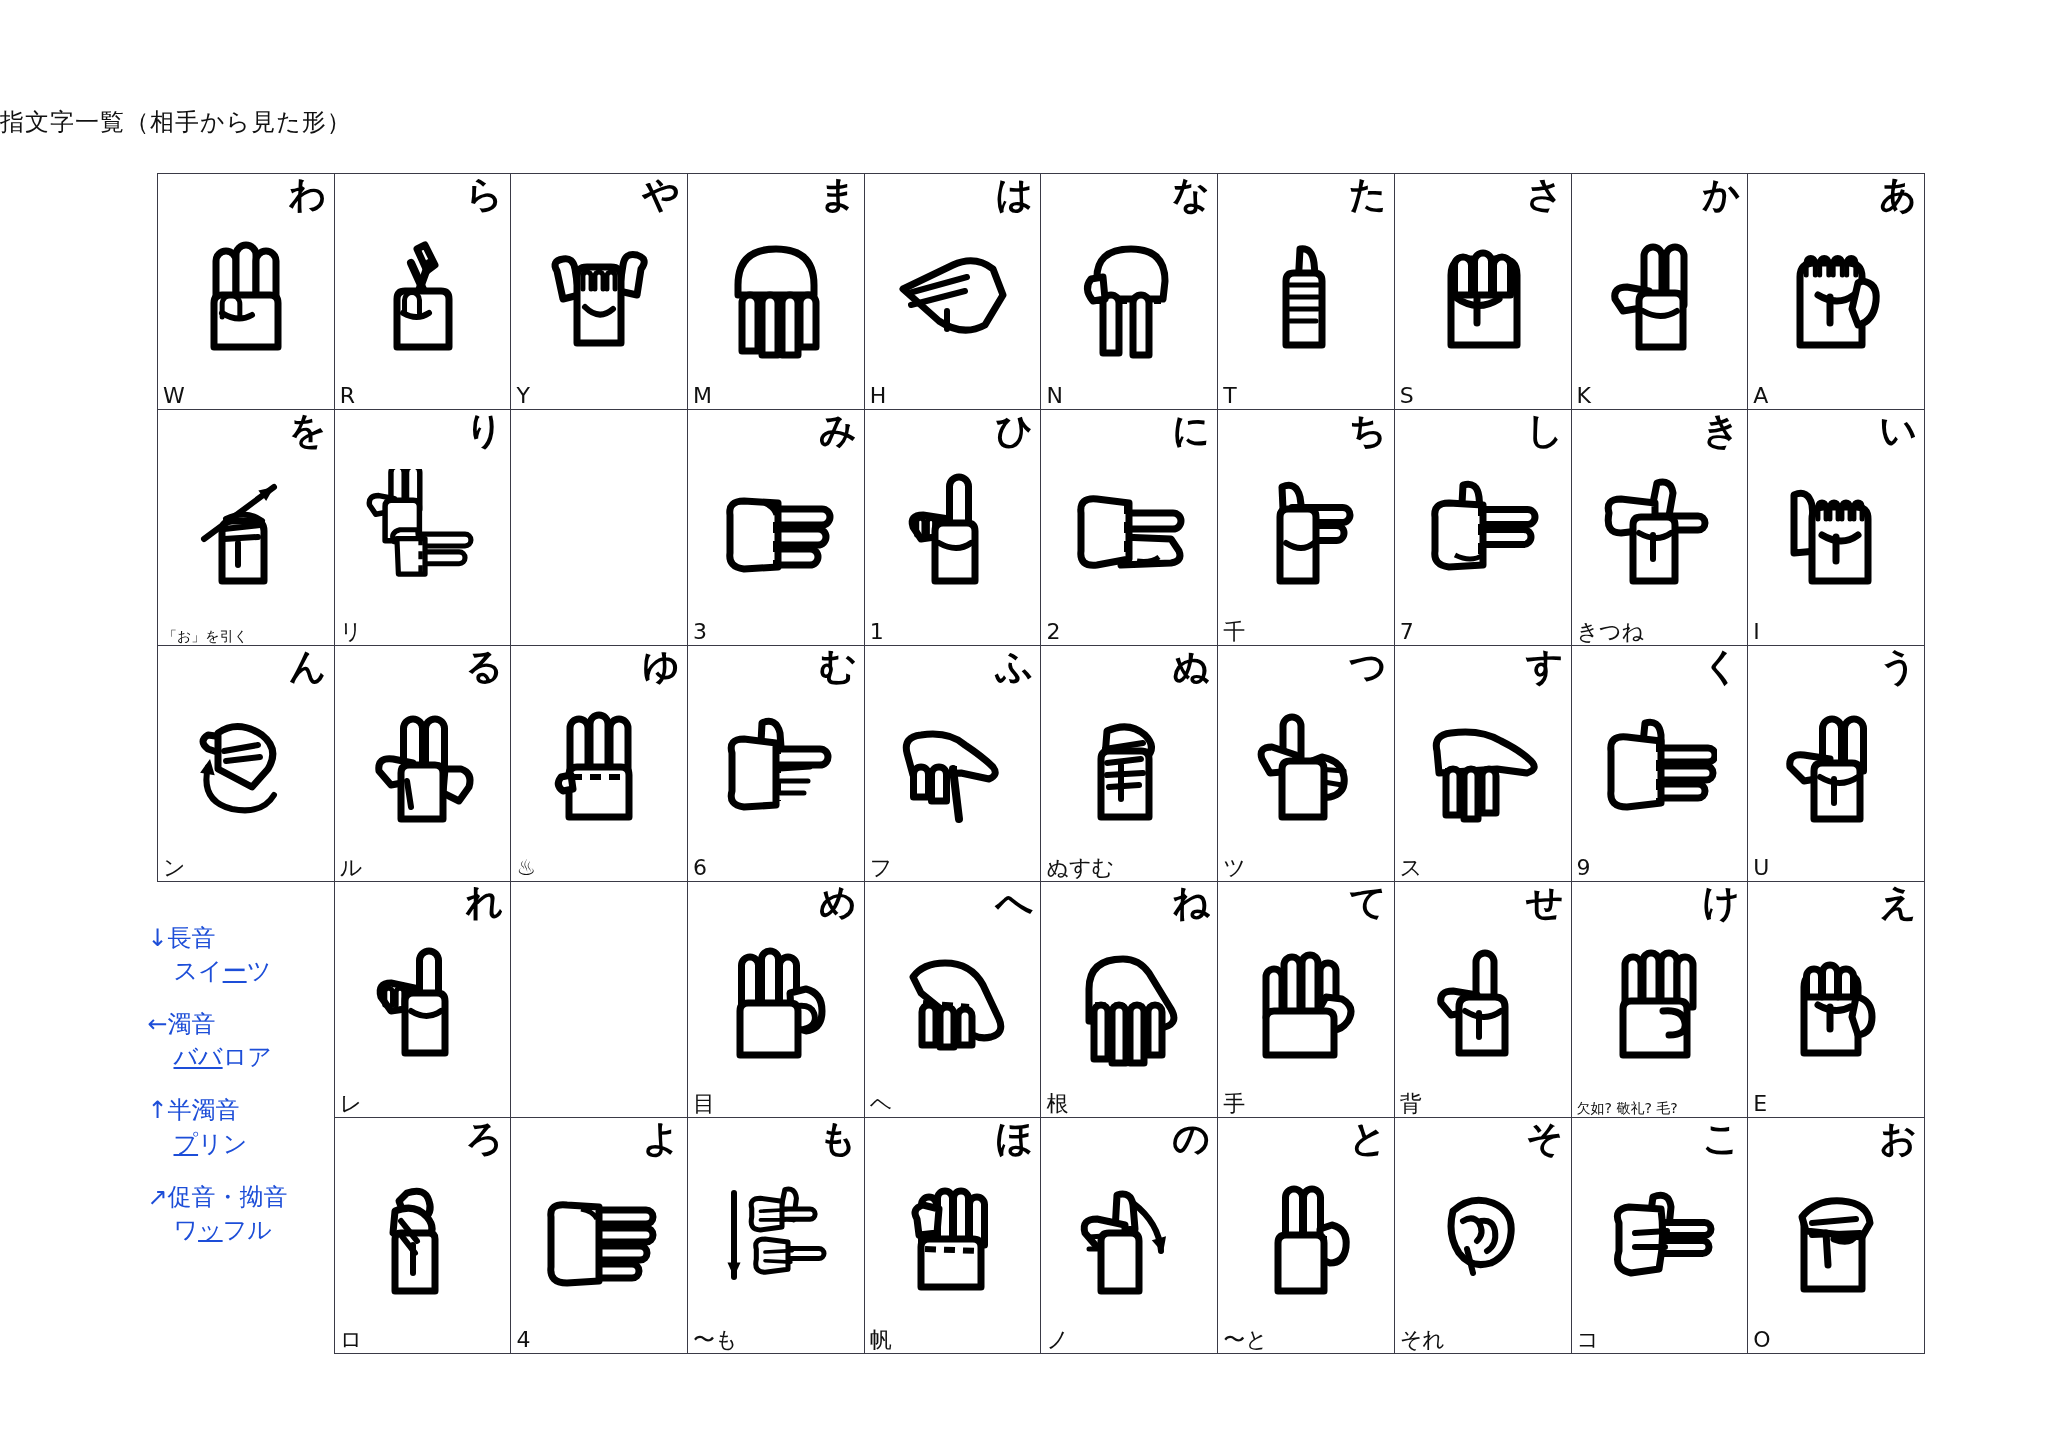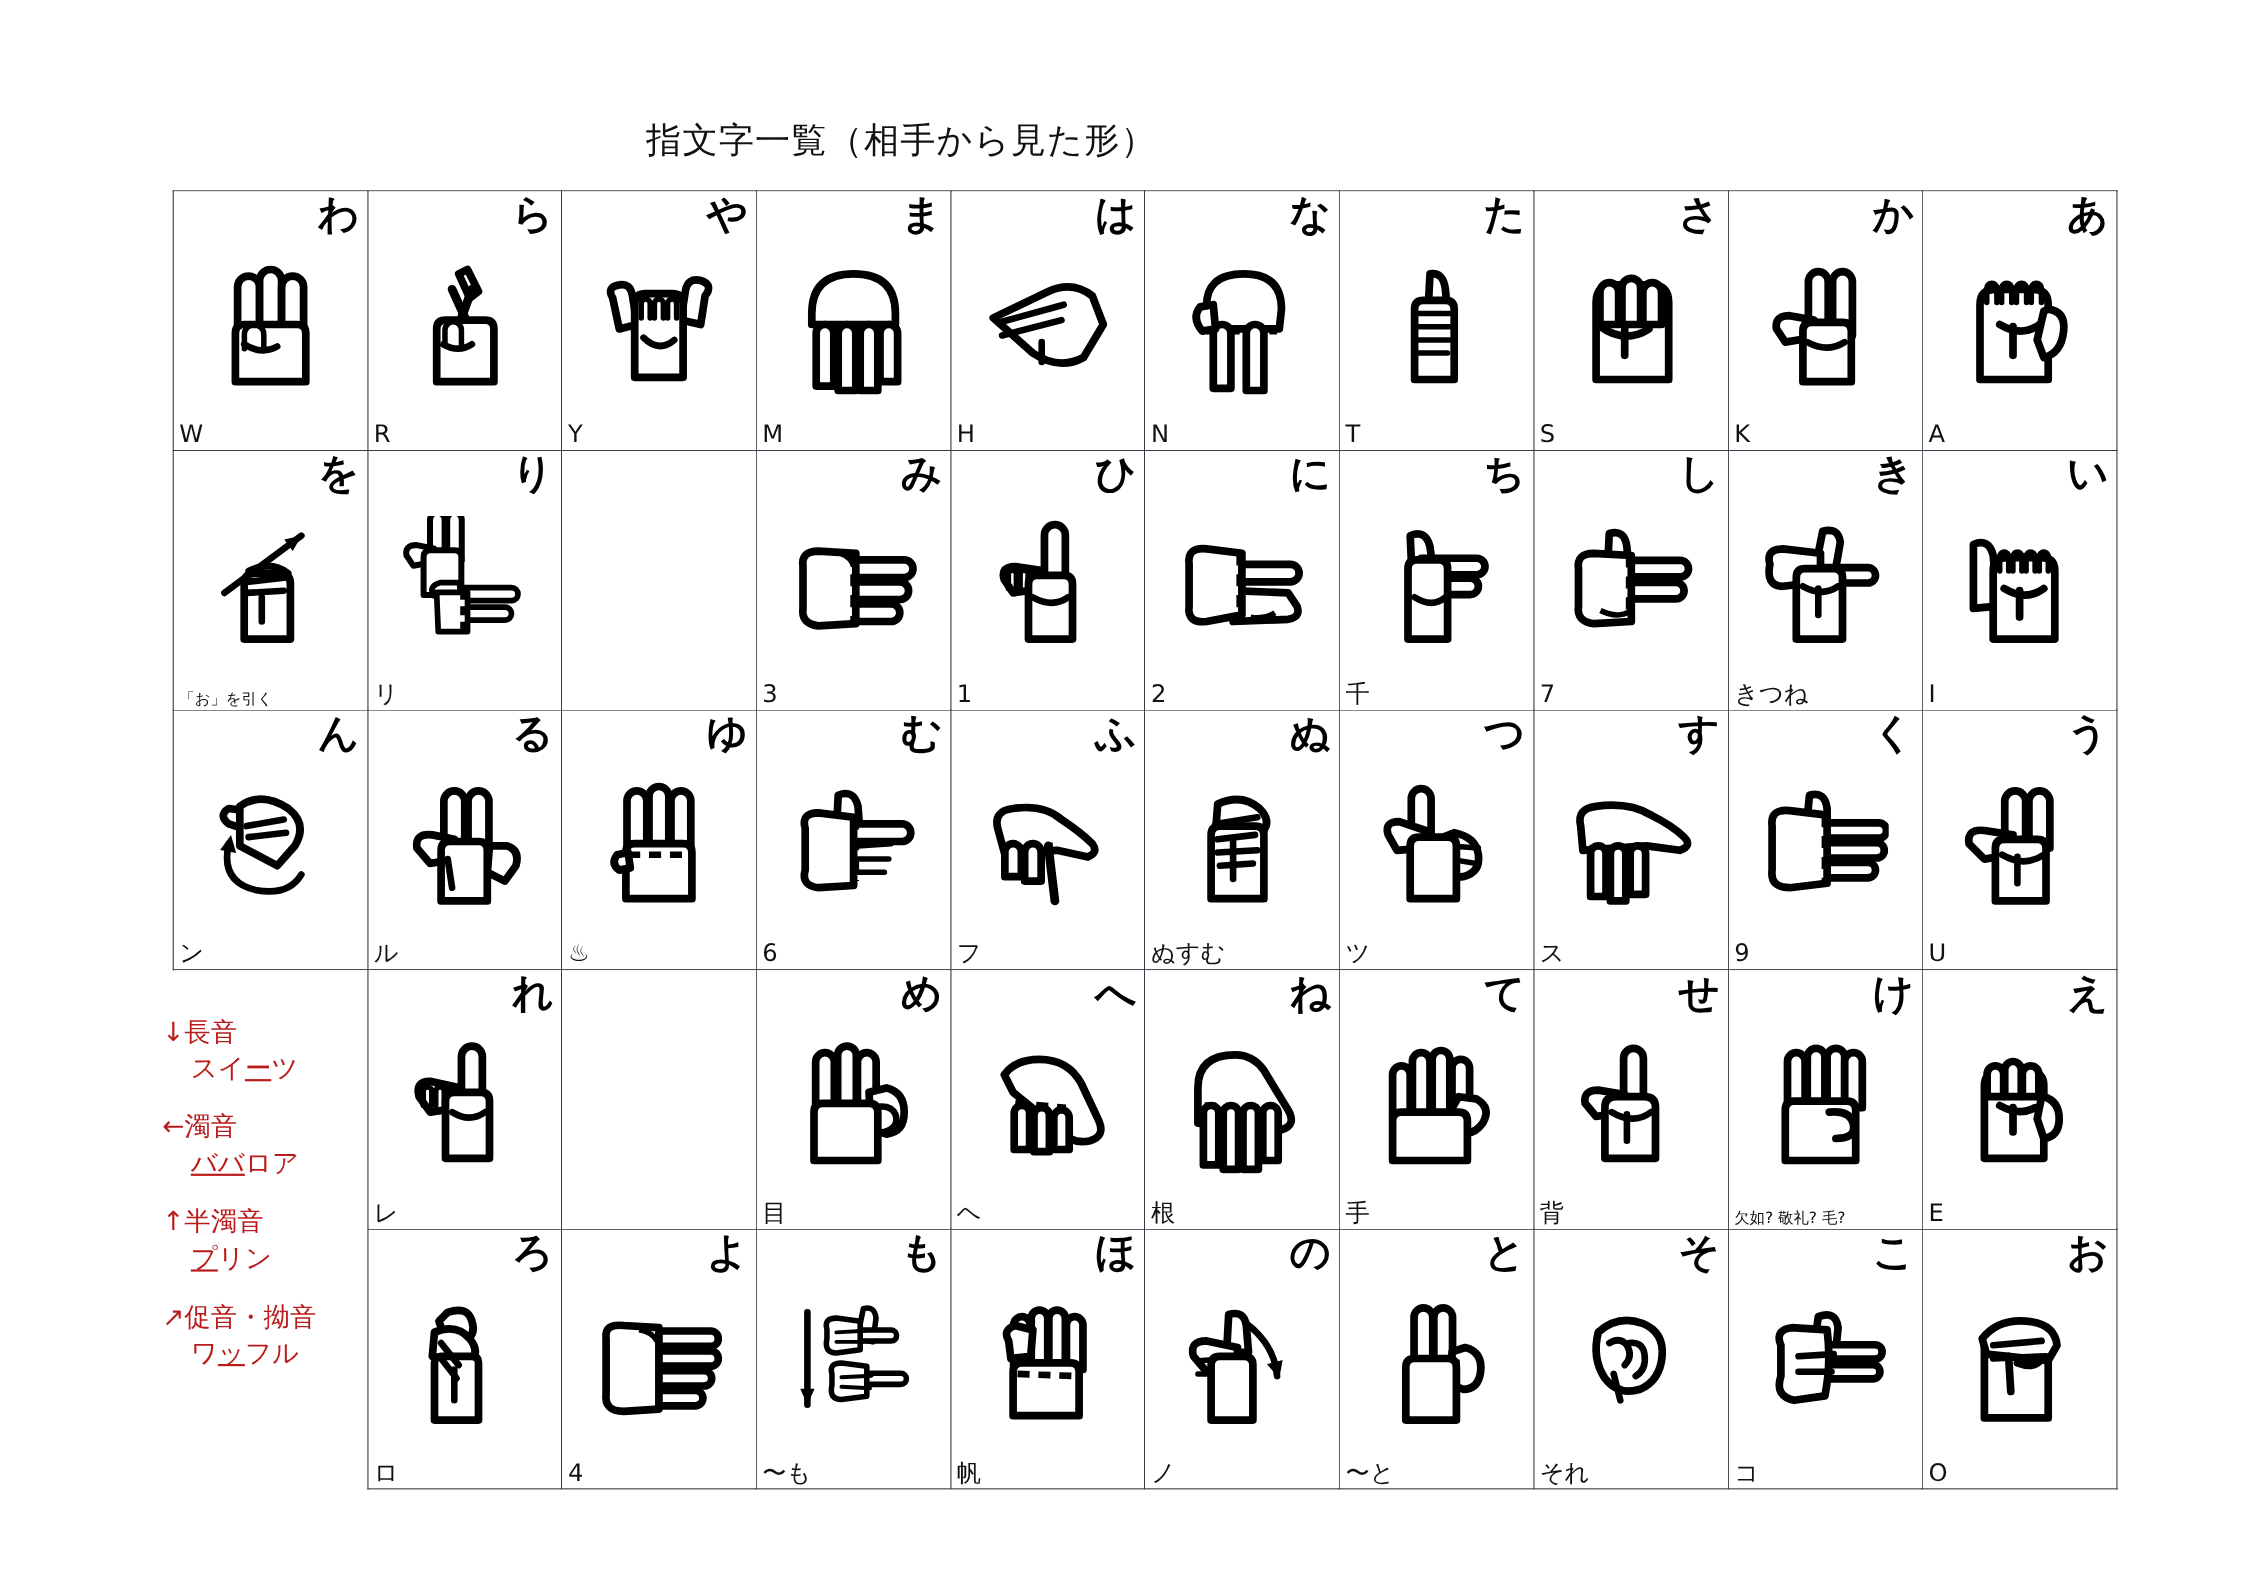--- a/index.html
+++ b/index.html
@@ -13,22 +13,21 @@
     font-family: "Liberation Sans", "DejaVu Sans", sans-serif;
     color: #000000;
     overflow: hidden;
     position: relative;
   }
   #page-title {
     position: absolute;
     top: 106px;
     left: 0;
     width: 1639px;
-    text-align: center;
-    font-size: 32px;
+    font-size: 24px;
     font-weight: 400;
     letter-spacing: 1px;
     color: #111111;
   }
   #chart-wrap {
     position: absolute;
     left: 157px;
     top: 173px;
     width: 1768px;
     height: 1177px;
@@ -85,21 +84,21 @@
 
   
   .legend {
     position: absolute;
     left: -10px;
     top: 40px;
     width: 185px;
     font-family: "DejaVu Sans", "Liberation Sans", sans-serif;
     font-size: 24px;
     line-height: 1.38;
-    color: #b91c1c;
+    color: #1d4ed8;
   }
   .legend .lg-row { margin-bottom: 20px; }
   .legend .lg-head { white-space: nowrap; }
   .legend .lg-ex { padding-left: 26px; white-space: nowrap; }
   .legend u { text-decoration: underline; text-underline-offset: 2px; }
 </style>
 </head>
 <body>
 
 <div id="page-title">指文字一覧（相手から見た形）</div>

